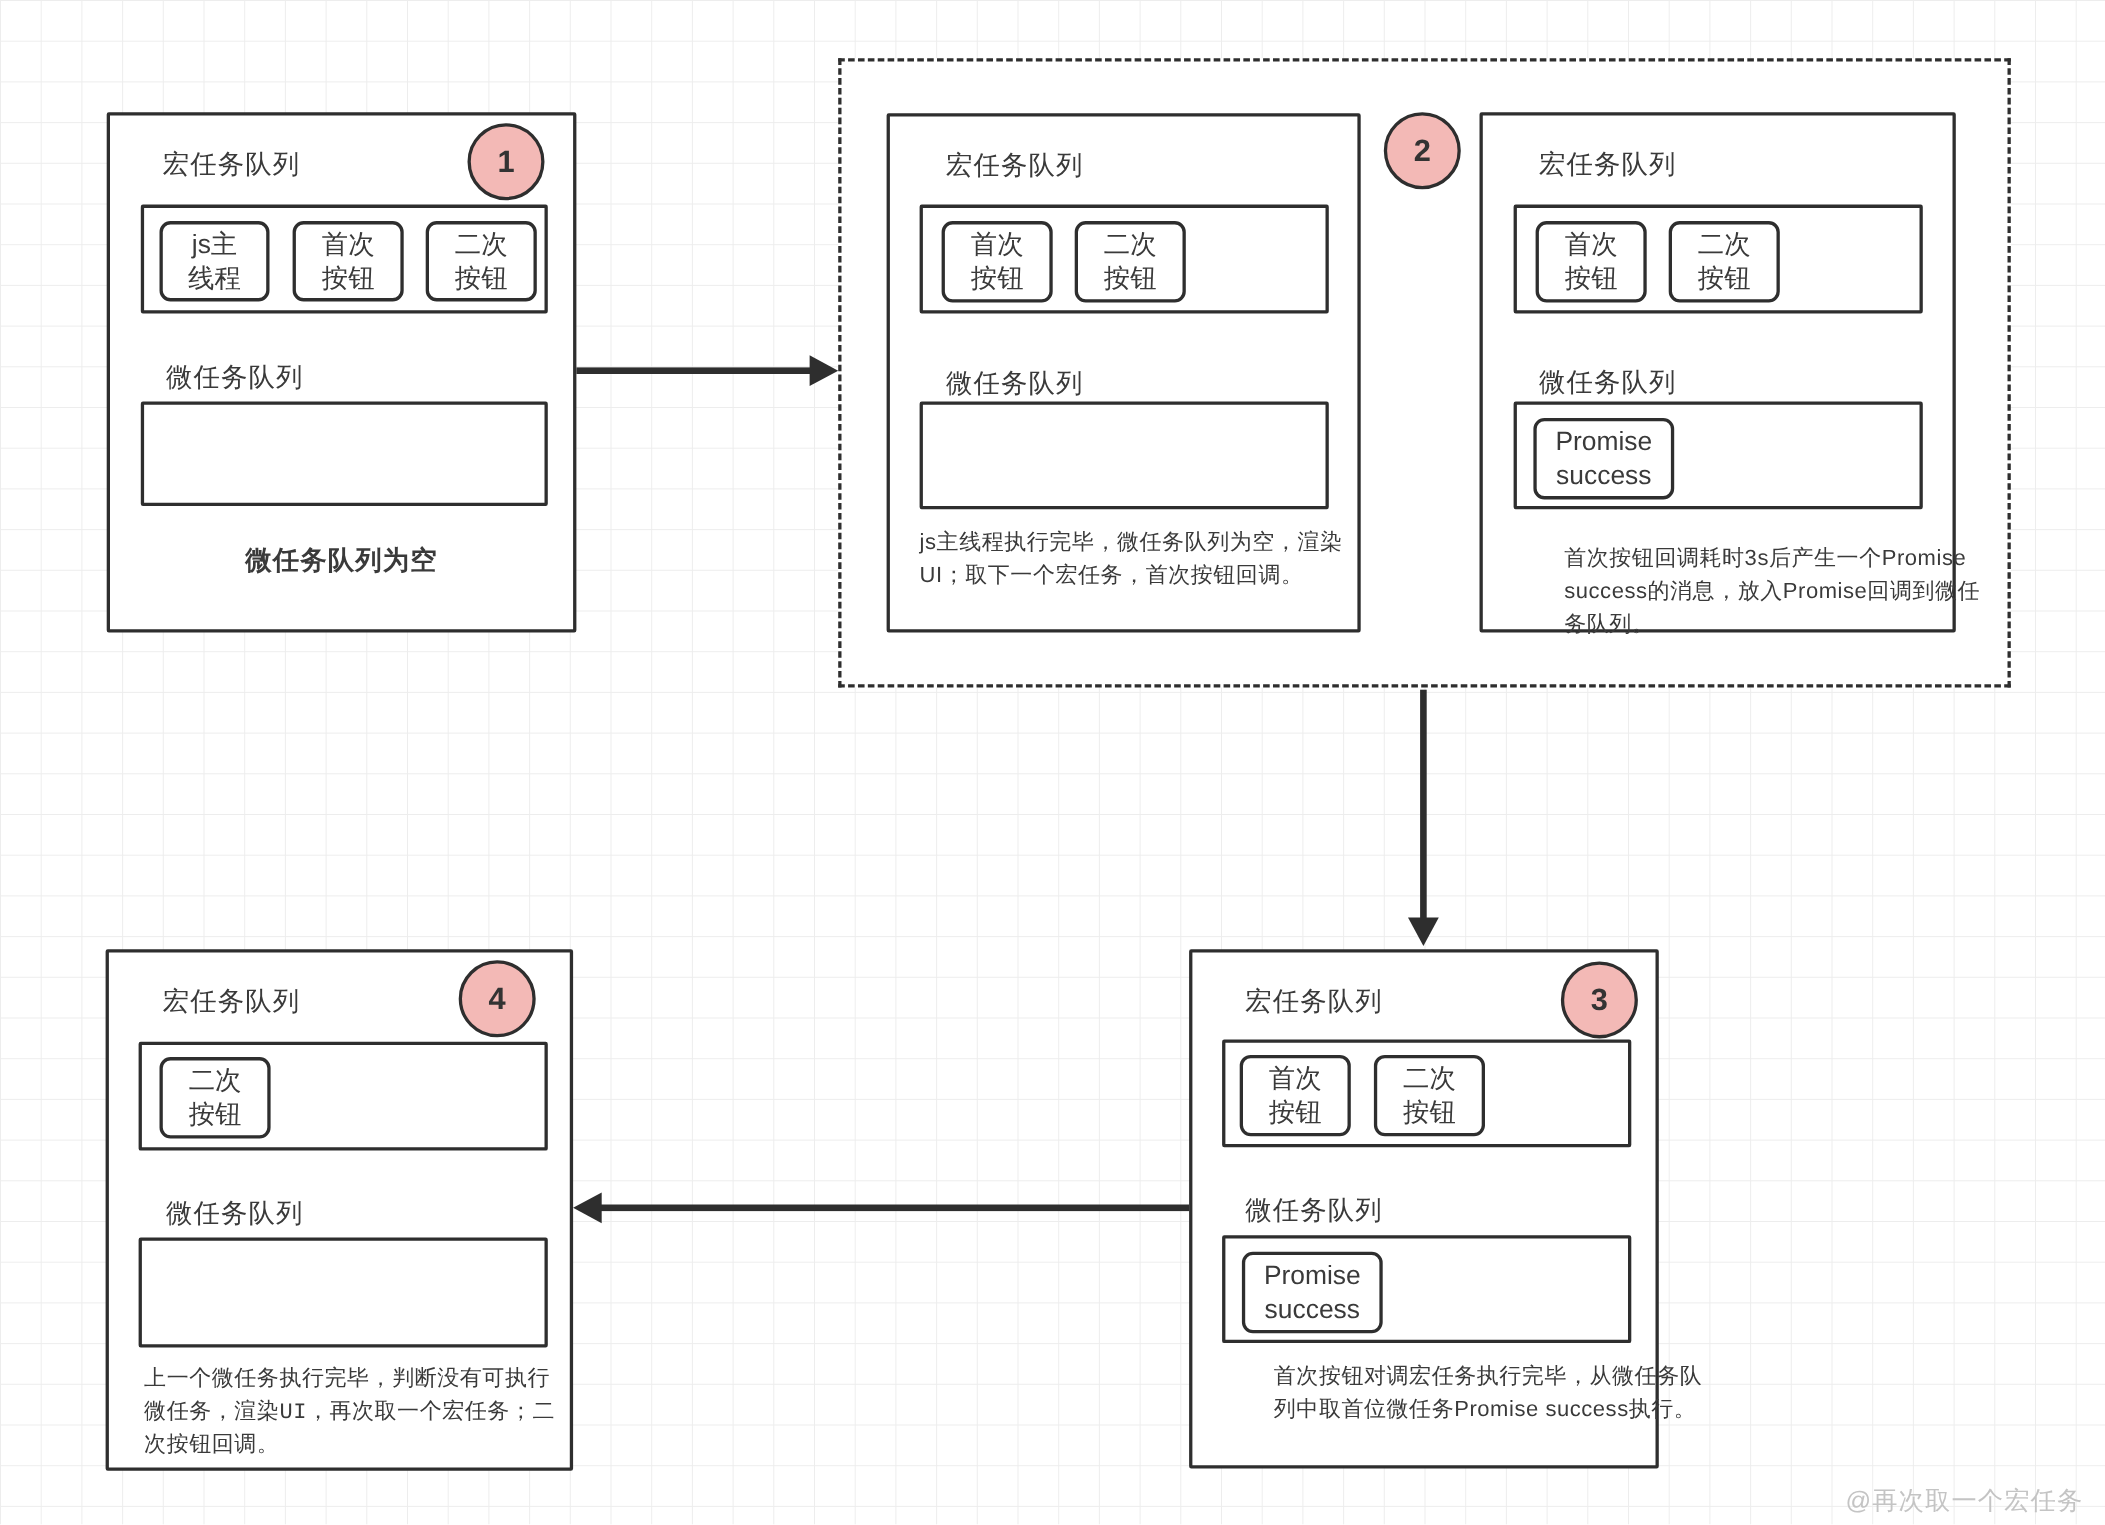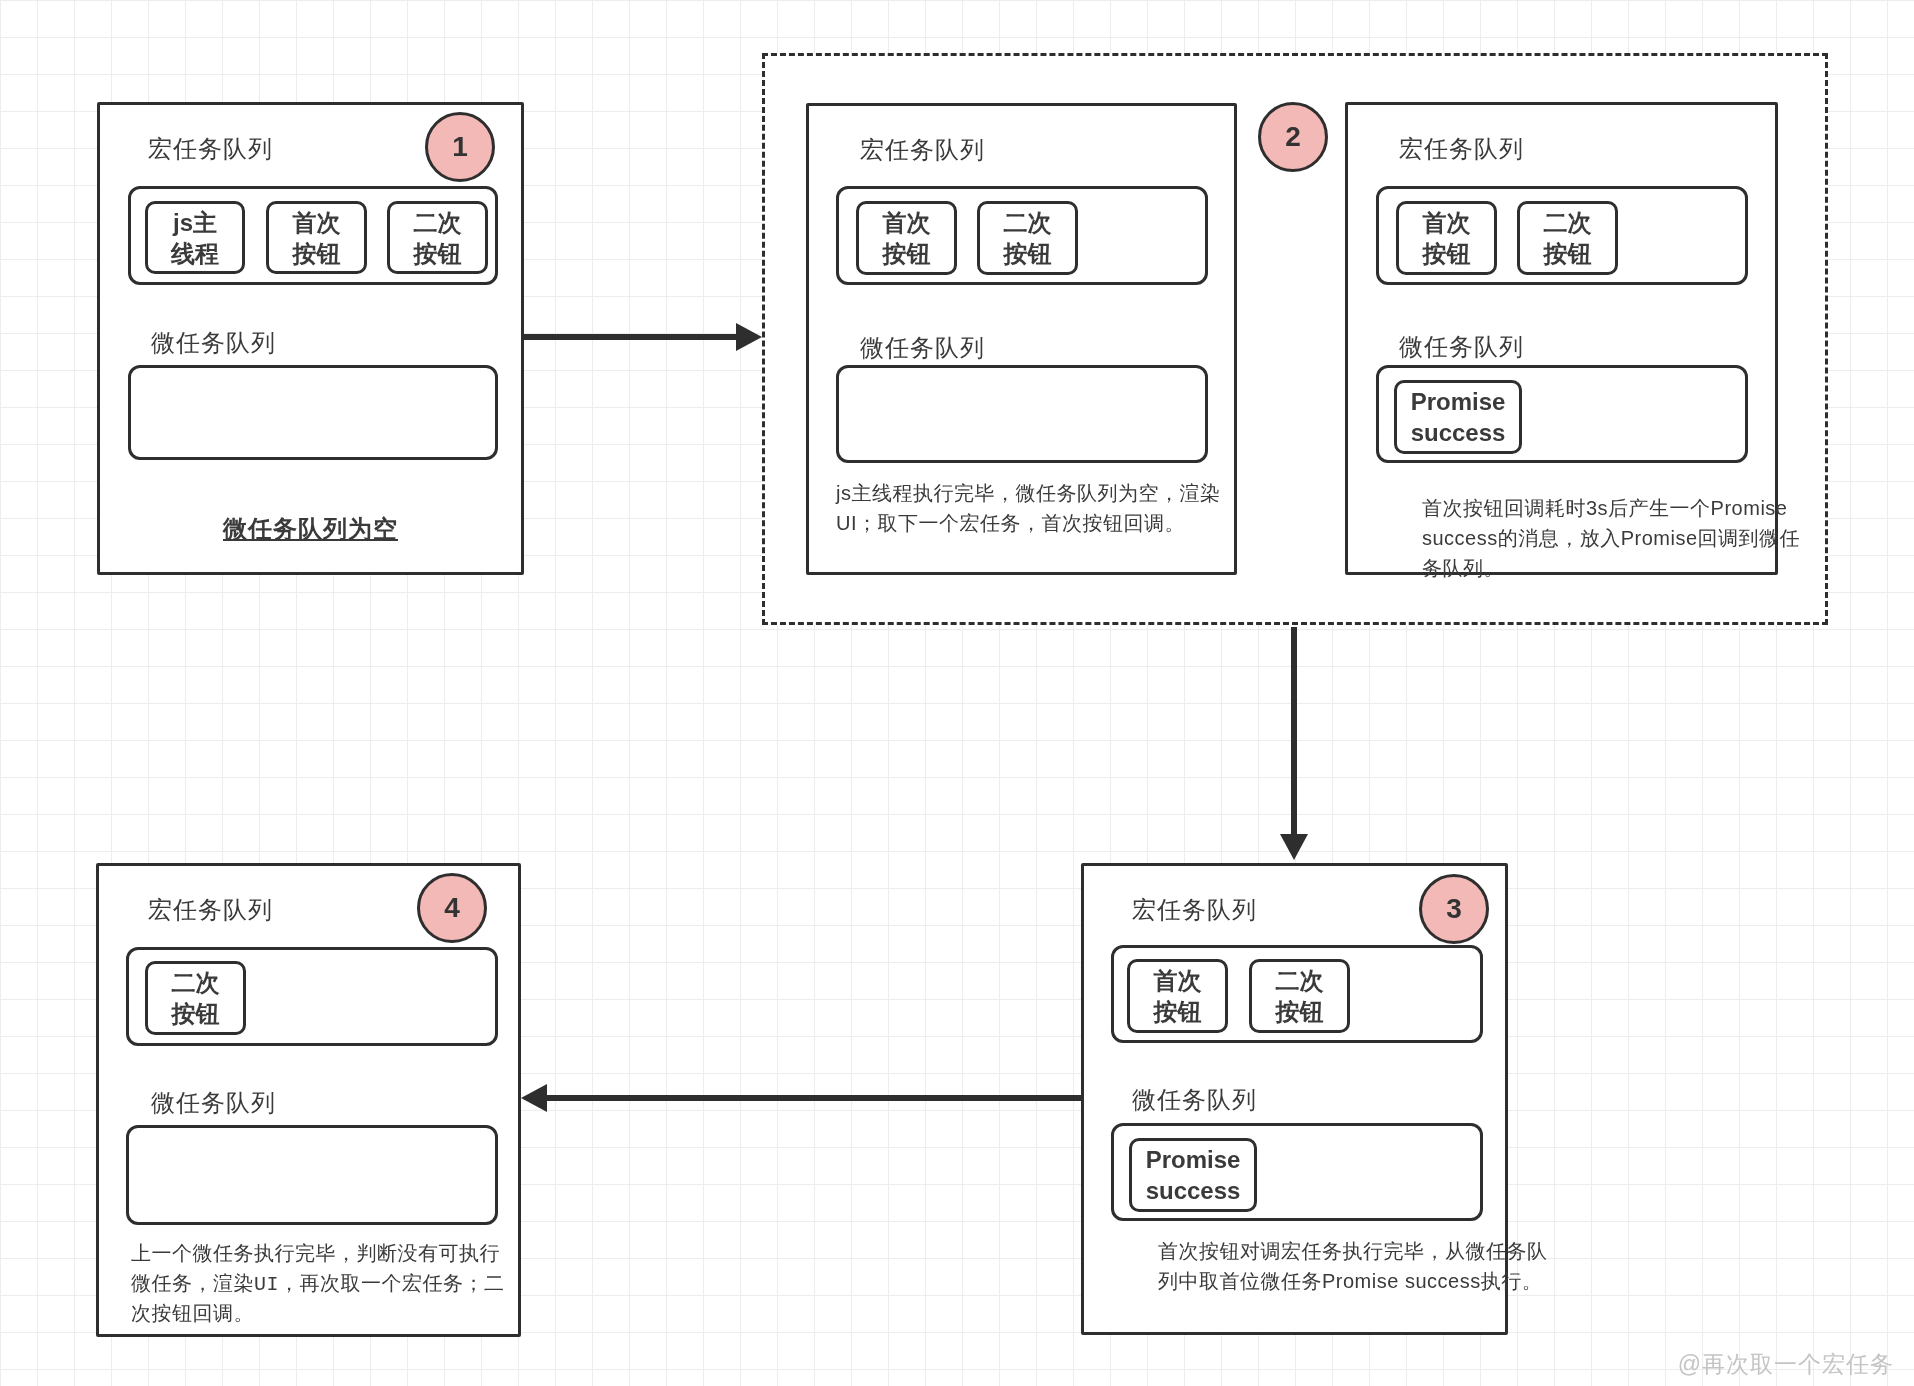--- a/index.html
+++ b/index.html
@@ -31,21 +31,21 @@
   .dashed-group{
     position:absolute;background:var(--panel_bg);
     border:3px dashed var(--line);
   }
   .qlabel{
     position:absolute;font-size:24px;color:var(--text);
     white-space:nowrap;letter-spacing:1px;
   }
   .qbox{
     position:absolute;background:#fff;
-    border:3px solid var(--line);border-radius:12px;font-weight:bold;
+    border:3px solid var(--line);border-radius:2px;
   }
   .task{
     position:absolute;background:#fff;
     border:3px solid var(--line);border-radius:10px;
     display:flex;align-items:center;justify-content:center;
     font-size:24px;line-height:31px;color:var(--text);
     text-align:center;
   }
   .task .tx{display:inline-block;width:52px;word-break:break-all;}
   .task .tx-wide{display:inline-block;width:104px;}
@@ -98,21 +98,21 @@
       </div>
       <div class="task" style="left:135px;top:12px;width:101px;height:73px;">
         <span class="tx">首次按钮</span>
       </div>
       <div class="task" style="left:256px;top:12px;width:101px;height:73px;">
         <span class="tx">二次按钮</span>
       </div>
     </div>
     <div class="qlabel" style="left:51px;top:222px;">微任务队列</div>
     <div class="qbox" style="left:28px;top:260px;width:370px;height:95px;"></div>
-    <div class="caption-bold" style="top:408px;text-decoration:underline;">微任务队列为空</div>
+    <div class="caption-bold" style="top:388px;">微任务队列为空</div>
   </div>
   <div class="badge" style="left:425px;top:112px;">1</div>
 
   <div class="hline" style="left:524px;top:334px;width:216px;"></div>
   <div class="head-right" style="left:736px;top:323px;"></div>
 
   <div class="dashed-group" style="left:762px;top:53px;width:1066px;height:572px;"></div>
 
   <div class="panel" style="left:806px;top:103px;width:431px;height:472px;">
     <div class="qlabel" style="left:51px;top:28px;">宏任务队列</div>

